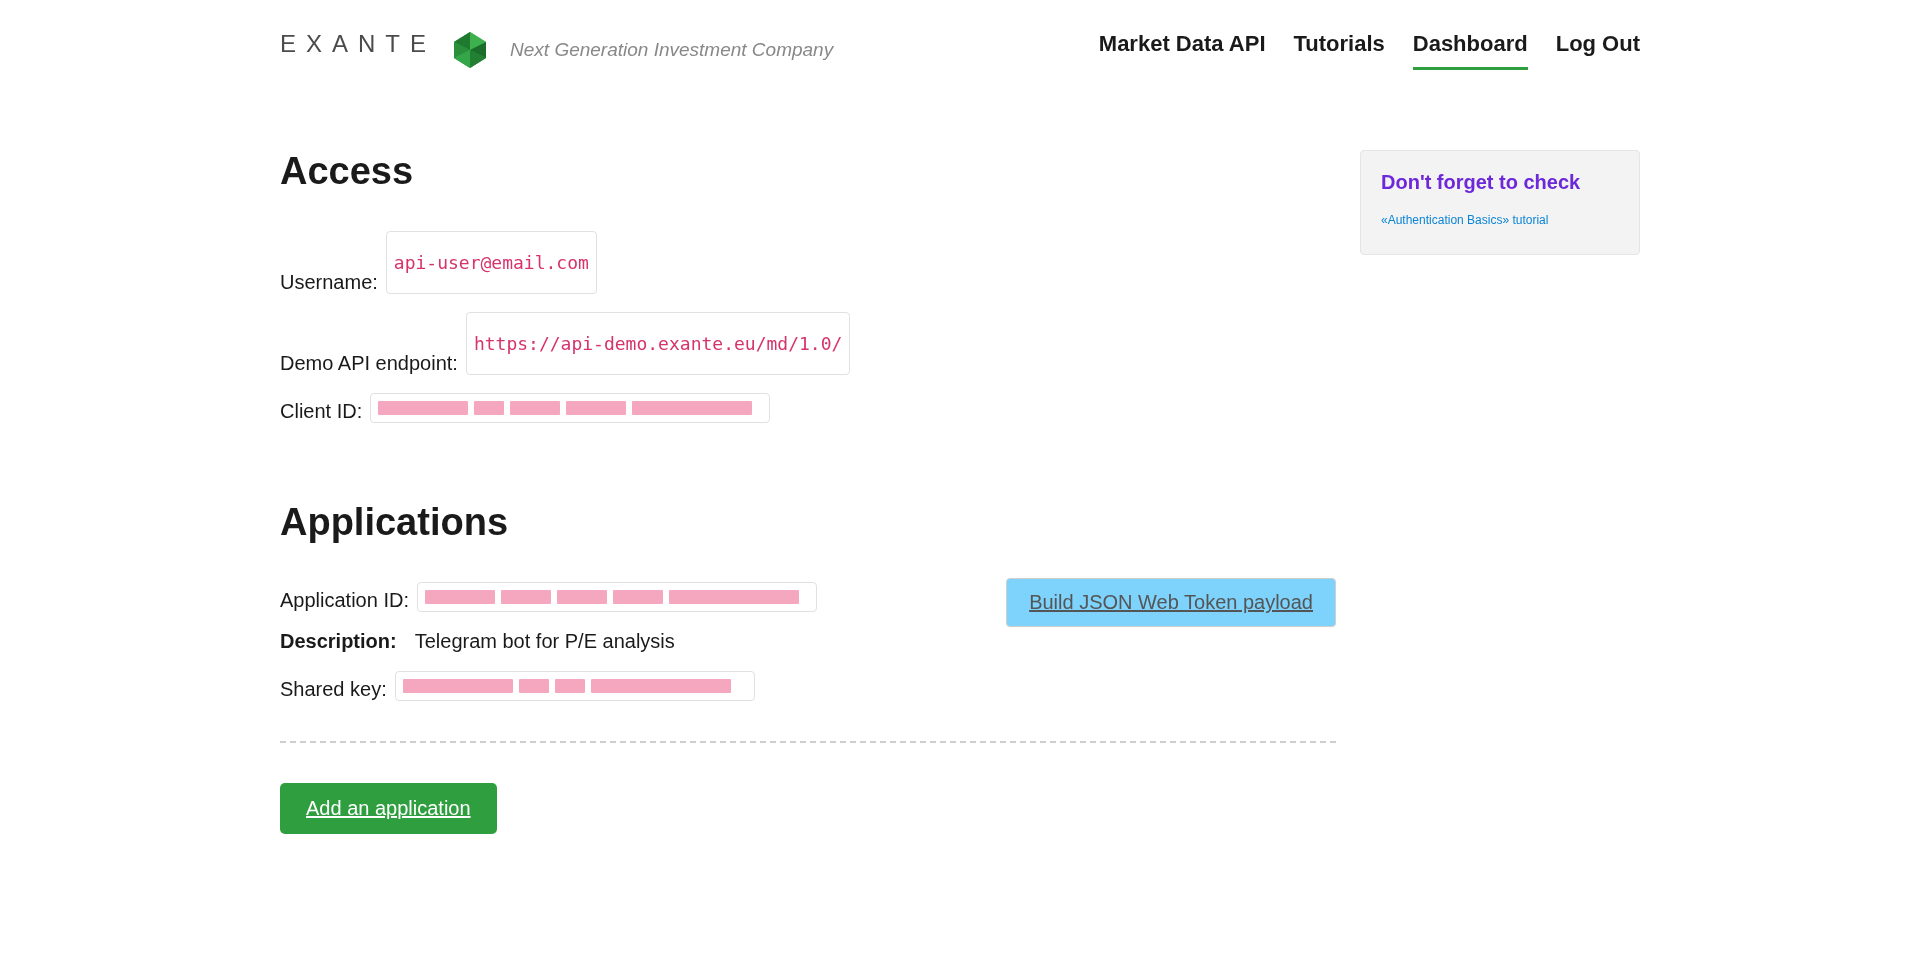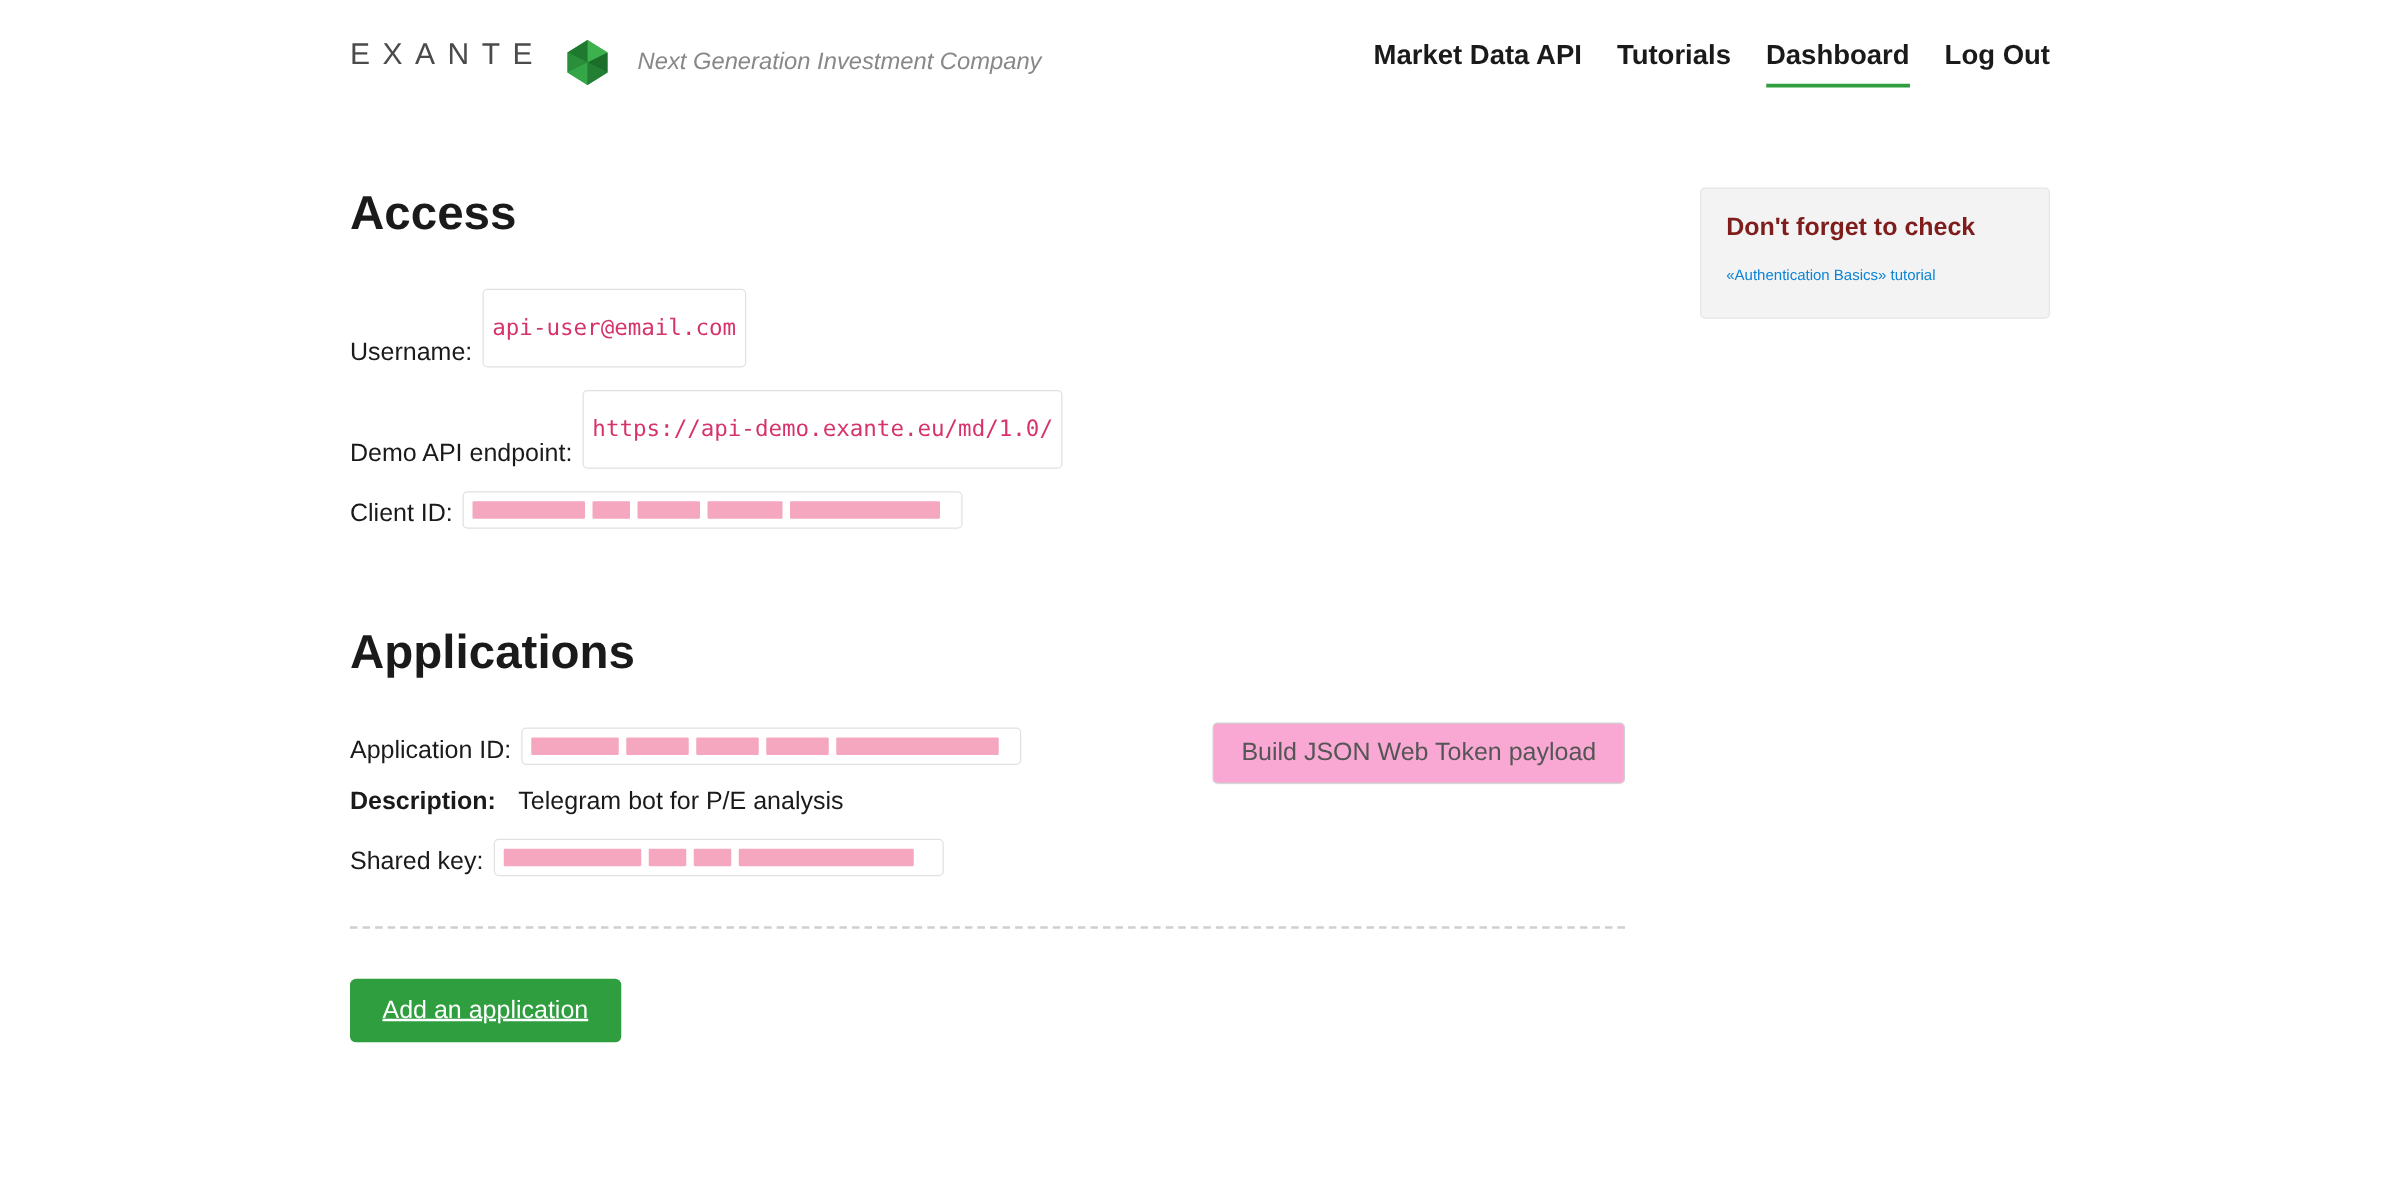--- a/index.html
+++ b/index.html
@@ -34,21 +34,21 @@
       text-decoration:none;
       color:#1a1a1a;
       font-size:22px;
       font-weight:600;
       padding-bottom:10px;
       border-bottom:3px solid transparent;
     }
     .nav a.active { border-bottom-color:#2e9e3f; }
 
     
-    .main { display:flex; gap:60px; margin-top:70px; align-items:flex-start; }
+    .main { display:flex; gap:24px; margin-top:70px; align-items:flex-start; }
     .content { flex:1; }
     .aside { width:280px; flex-shrink:0; }
 
     h2.section { font-size:38px; font-weight:800; margin-bottom:38px; color:#1a1a1a; }
     h2.section + .field { margin-top:0; }
 
     .field { display:flex; align-items:flex-end; gap:8px; font-size:20px; margin-bottom:18px; }
     .field-label { color:#1a1a1a; }
     .code {
       font-family: "Menlo","Consolas",monospace;
@@ -76,28 +76,29 @@
     }
     .blurred .blocks { display:flex; gap:6px; }
     .blurred .b { display:inline-block; height:14px; background:#f4a7be; border-radius:1px; }
 
     .desc-value { font-size:20px; color:#1a1a1a; }
     .section-gap { height:60px; }
 
     .app-block { position:relative; }
     .token-btn-wrap { position:absolute; right:0; top:-4px; }
     .token-btn {
-      background:#f9a8d4;
+      background:#7dd3fc;
       border:1px solid #cfcfcf;
       border-radius:4px;
       padding:12px 22px;
       font-size:20px;
       color:#555;
       cursor:pointer;
       box-shadow:0 1px 0 rgba(0,0,0,.02);
+      text-decoration:underline;
     }
 
     .divider {
       border:none;
       border-top:2px dashed #cfcfcf;
       margin:40px 0 40px 0;
     }
 
     .add-btn {
       background:#2e9e3f;
@@ -111,21 +112,21 @@
       text-decoration:underline;
     }
 
     
     .side-box {
       background:#f3f3f3;
       border:1px solid #e5e5e5;
       border-radius:4px;
       padding:20px 20px 24px 20px;
     }
-    .side-box h3 { font-size:20px; font-weight:800; color:#7f1d1d; margin-bottom:16px; }
+    .side-box h3 { font-size:20px; font-weight:800; color:#6d28d9; margin-bottom:16px; }
     .side-box a {
       color:#0b84d6;
       text-decoration:none;
       font-size:12px;
       line-height:1.7;
     }
   </style>
 </head>
 <body>
 

